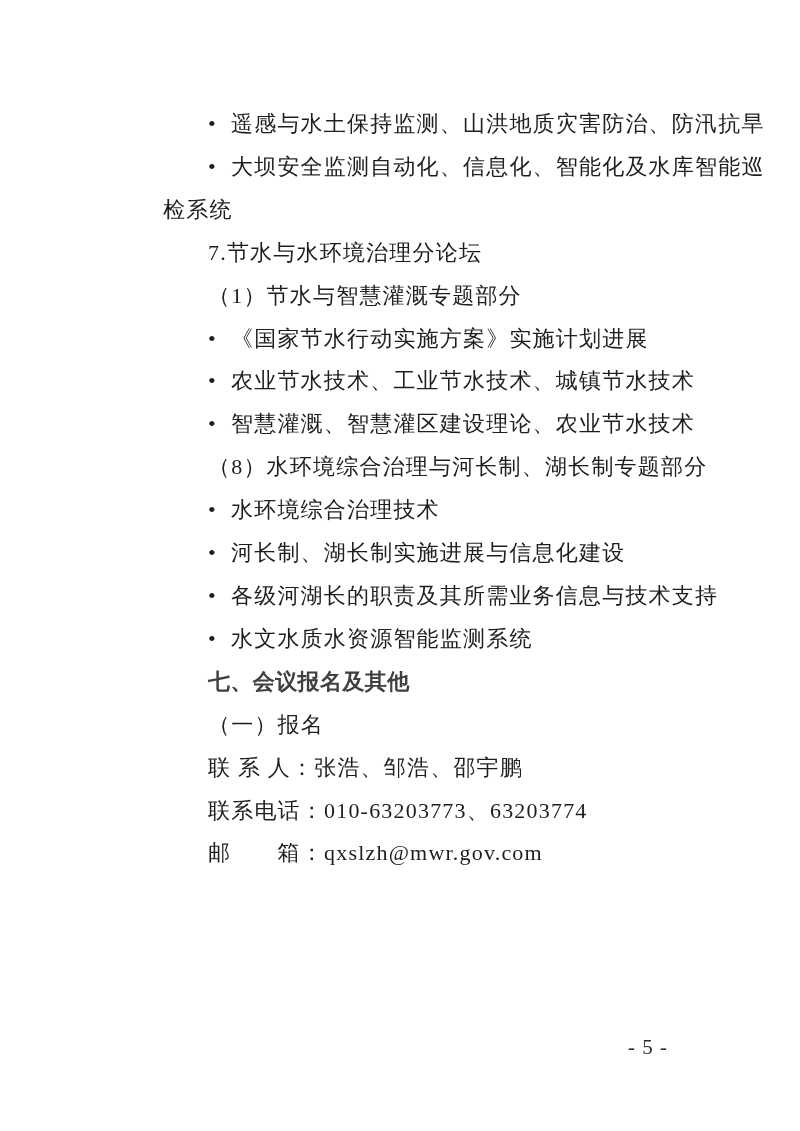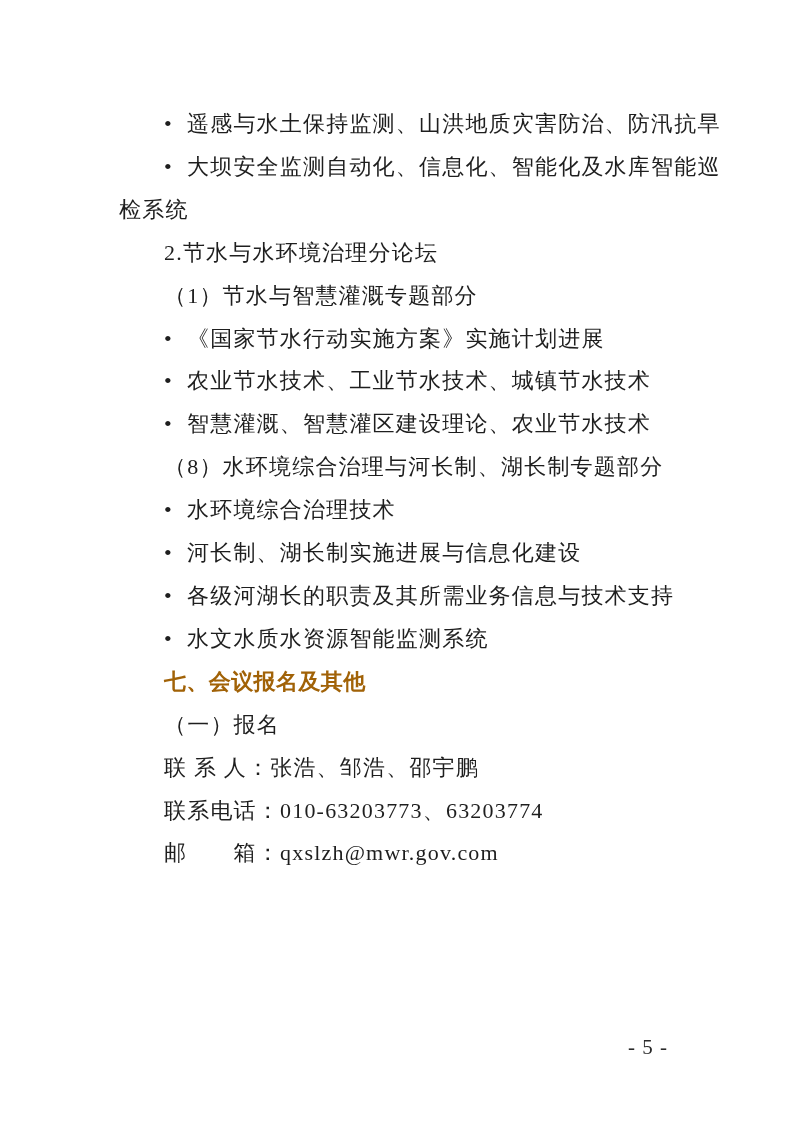--- a/index.html
+++ b/index.html
@@ -20,33 +20,34 @@
     position: absolute;
     left: 119px;
     top: 103px;
     width: 600px;
   }
   .line {
     font-size: 22px;
     line-height: 42.9px;
     letter-spacing: 1.2px;
     white-space: pre;
+    margin-left: 44px;
   }
   .line.indent {
     padding-left: 45px;
   }
   .line.flush {
     padding-left: 0;
   }
   .line.heading {
     padding-left: 45px;
     font-family: "Liberation Sans", "DejaVu Sans", sans-serif;
     font-weight: bold;
     letter-spacing: 0.4px;
-    color: #a16207;
+    color: #404040;
   }
   .bullet {
     display: inline-block;
     width: 23px;
   }
   .page-number {
     position: absolute;
     left: 628px;
     top: 1035px;
     font-size: 21px;
@@ -56,21 +57,21 @@
   }
 </style>
 </head>
 <body>
 
 <div class="page">
   <div class="content">
       <div class="line indent"><span class="bullet">•</span><span>遥感与水土保持监测、山洪地质灾害防治、防汛抗旱</span></div>
       <div class="line indent"><span class="bullet">•</span><span>大坝安全监测自动化、信息化、智能化及水库智能巡</span></div>
       <div class="line flush"><span>检系统</span></div>
-      <div class="line indent"><span>2.节水与水环境治理分论坛</span></div>
+      <div class="line indent"><span>7.节水与水环境治理分论坛</span></div>
       <div class="line indent"><span>（1）节水与智慧灌溉专题部分</span></div>
       <div class="line indent"><span class="bullet">•</span><span>《国家节水行动实施方案》实施计划进展</span></div>
       <div class="line indent"><span class="bullet">•</span><span>农业节水技术、工业节水技术、城镇节水技术</span></div>
       <div class="line indent"><span class="bullet">•</span><span>智慧灌溉、智慧灌区建设理论、农业节水技术</span></div>
       <div class="line indent"><span>（8）水环境综合治理与河长制、湖长制专题部分</span></div>
       <div class="line indent"><span class="bullet">•</span><span>水环境综合治理技术</span></div>
       <div class="line indent"><span class="bullet">•</span><span>河长制、湖长制实施进展与信息化建设</span></div>
       <div class="line indent"><span class="bullet">•</span><span>各级河湖长的职责及其所需业务信息与技术支持</span></div>
       <div class="line indent"><span class="bullet">•</span><span>水文水质水资源智能监测系统</span></div>
       <div class="line heading"><span>七、会议报名及其他</span></div>

